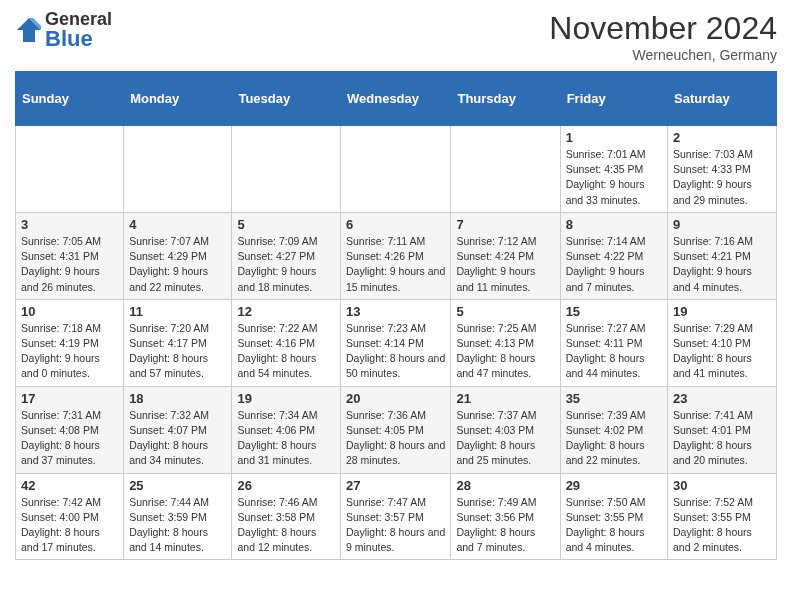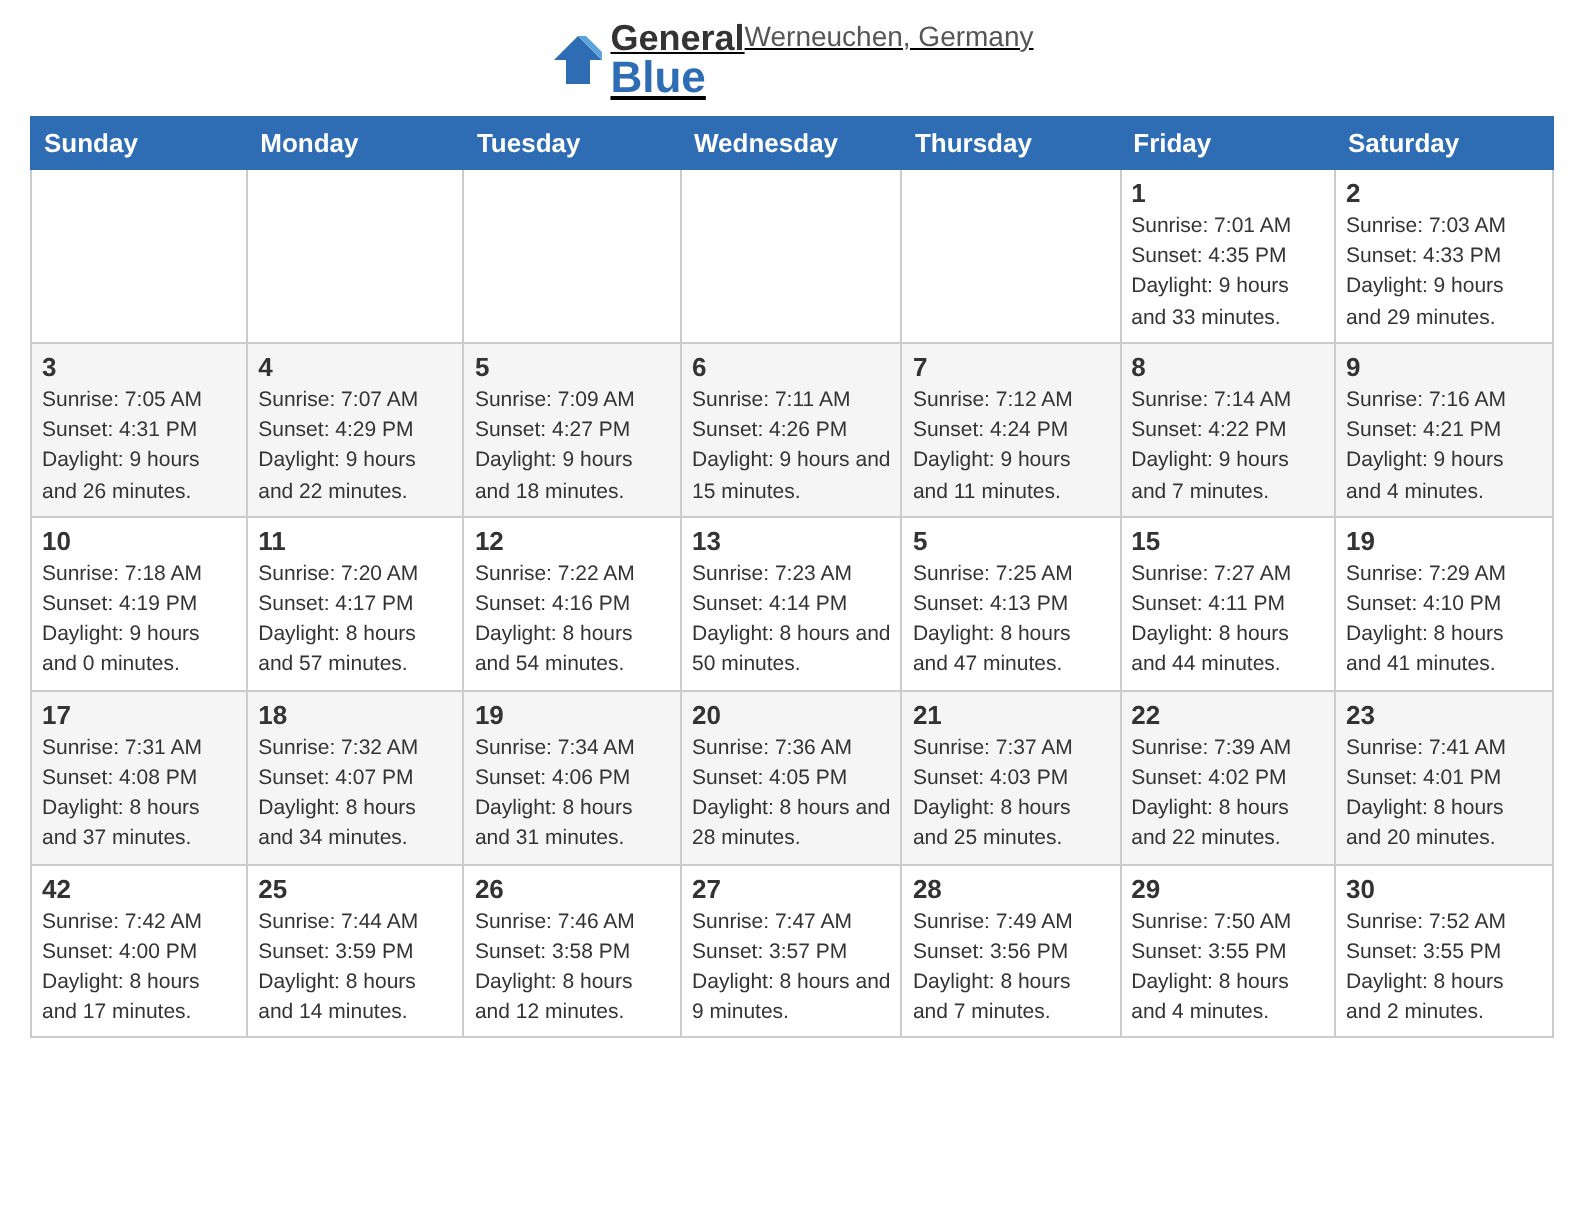--- a/index.html
+++ b/index.html
@@ -8,24 +8,23 @@
       background: #fff;
       width: 792px;
       min-height: 612px;
     }
     .page {
       width: 792px;
       padding: 10px 15px;
     }
     .header {
       display: flex;
-      justify-content: center;
+      justify-content: space-between;
       align-items: flex-start;
       margin-bottom: 8px;
-      text-decoration: underline;
     }
     .logo {
       display: flex;
       align-items: center;
     }
     .logo-text {
       display: flex;
       flex-direction: column;
       line-height: 1;
     }
@@ -57,21 +56,21 @@
       color: #555;
     }
     .calendar {
       width: 100%;
       border-collapse: collapse;
     }
     .calendar th {
       background: #2e6db4;
       color: #fff;
       text-align: left;
-      padding: 5px 6px;
+      padding: 19px 6px;
       font-size: 13px;
       border: 1px solid #2e6db4;
     }
     .calendar td {
       border: 1px solid #ccc;
       vertical-align: top;
       padding: 4px 5px;
       width: 113px;
       min-height: 70px;
       background: #fff;
@@ -105,20 +104,21 @@
       <svg class="logo-icon" viewBox="0 0 28 28" xmlns="http://www.w3.org/2000/svg">
         <polygon points="14,2 26,14 20,14 20,26 8,26 8,14 2,14" fill="#2e6db4"></polygon>
         <polygon points="18,2 26,10 26,14 14,2" fill="#5ba3d9"></polygon>
       </svg>
       <div class="logo-text">
         <span class="logo-general">General</span>
         <span class="logo-blue">Blue</span>
       </div>
     </div>
     <div class="title-area">
+      <div class="month-title">November 2024</div>
       <div class="location">Werneuchen, Germany</div>
     </div>
   </div>
 
   <table class="calendar">
     <thead>
       <tr>
         <th>Sunday</th>
         <th>Monday</th>
         <th>Tuesday</th>
@@ -176,21 +176,21 @@
           <td><span class="day-num">17</span>
 <span class="day-info">Sunrise: 7:31 AM<br>Sunset: 4:08 PM<br>Daylight: 8 hours and 37 minutes.</span></td>
           <td><span class="day-num">18</span>
 <span class="day-info">Sunrise: 7:32 AM<br>Sunset: 4:07 PM<br>Daylight: 8 hours and 34 minutes.</span></td>
           <td><span class="day-num">19</span>
 <span class="day-info">Sunrise: 7:34 AM<br>Sunset: 4:06 PM<br>Daylight: 8 hours and 31 minutes.</span></td>
           <td><span class="day-num">20</span>
 <span class="day-info">Sunrise: 7:36 AM<br>Sunset: 4:05 PM<br>Daylight: 8 hours and 28 minutes.</span></td>
           <td><span class="day-num">21</span>
 <span class="day-info">Sunrise: 7:37 AM<br>Sunset: 4:03 PM<br>Daylight: 8 hours and 25 minutes.</span></td>
-          <td><span class="day-num">22</span>
+          <td><span class="day-num">35</span>
 <span class="day-info">Sunrise: 7:39 AM<br>Sunset: 4:02 PM<br>Daylight: 8 hours and 22 minutes.</span></td>
           <td><span class="day-num">23</span>
 <span class="day-info">Sunrise: 7:41 AM<br>Sunset: 4:01 PM<br>Daylight: 8 hours and 20 minutes.</span></td>
         </tr>
         <tr>
           <td><span class="day-num">42</span>
 <span class="day-info">Sunrise: 7:42 AM<br>Sunset: 4:00 PM<br>Daylight: 8 hours and 17 minutes.</span></td>
           <td><span class="day-num">25</span>
 <span class="day-info">Sunrise: 7:44 AM<br>Sunset: 3:59 PM<br>Daylight: 8 hours and 14 minutes.</span></td>
           <td><span class="day-num">26</span>

